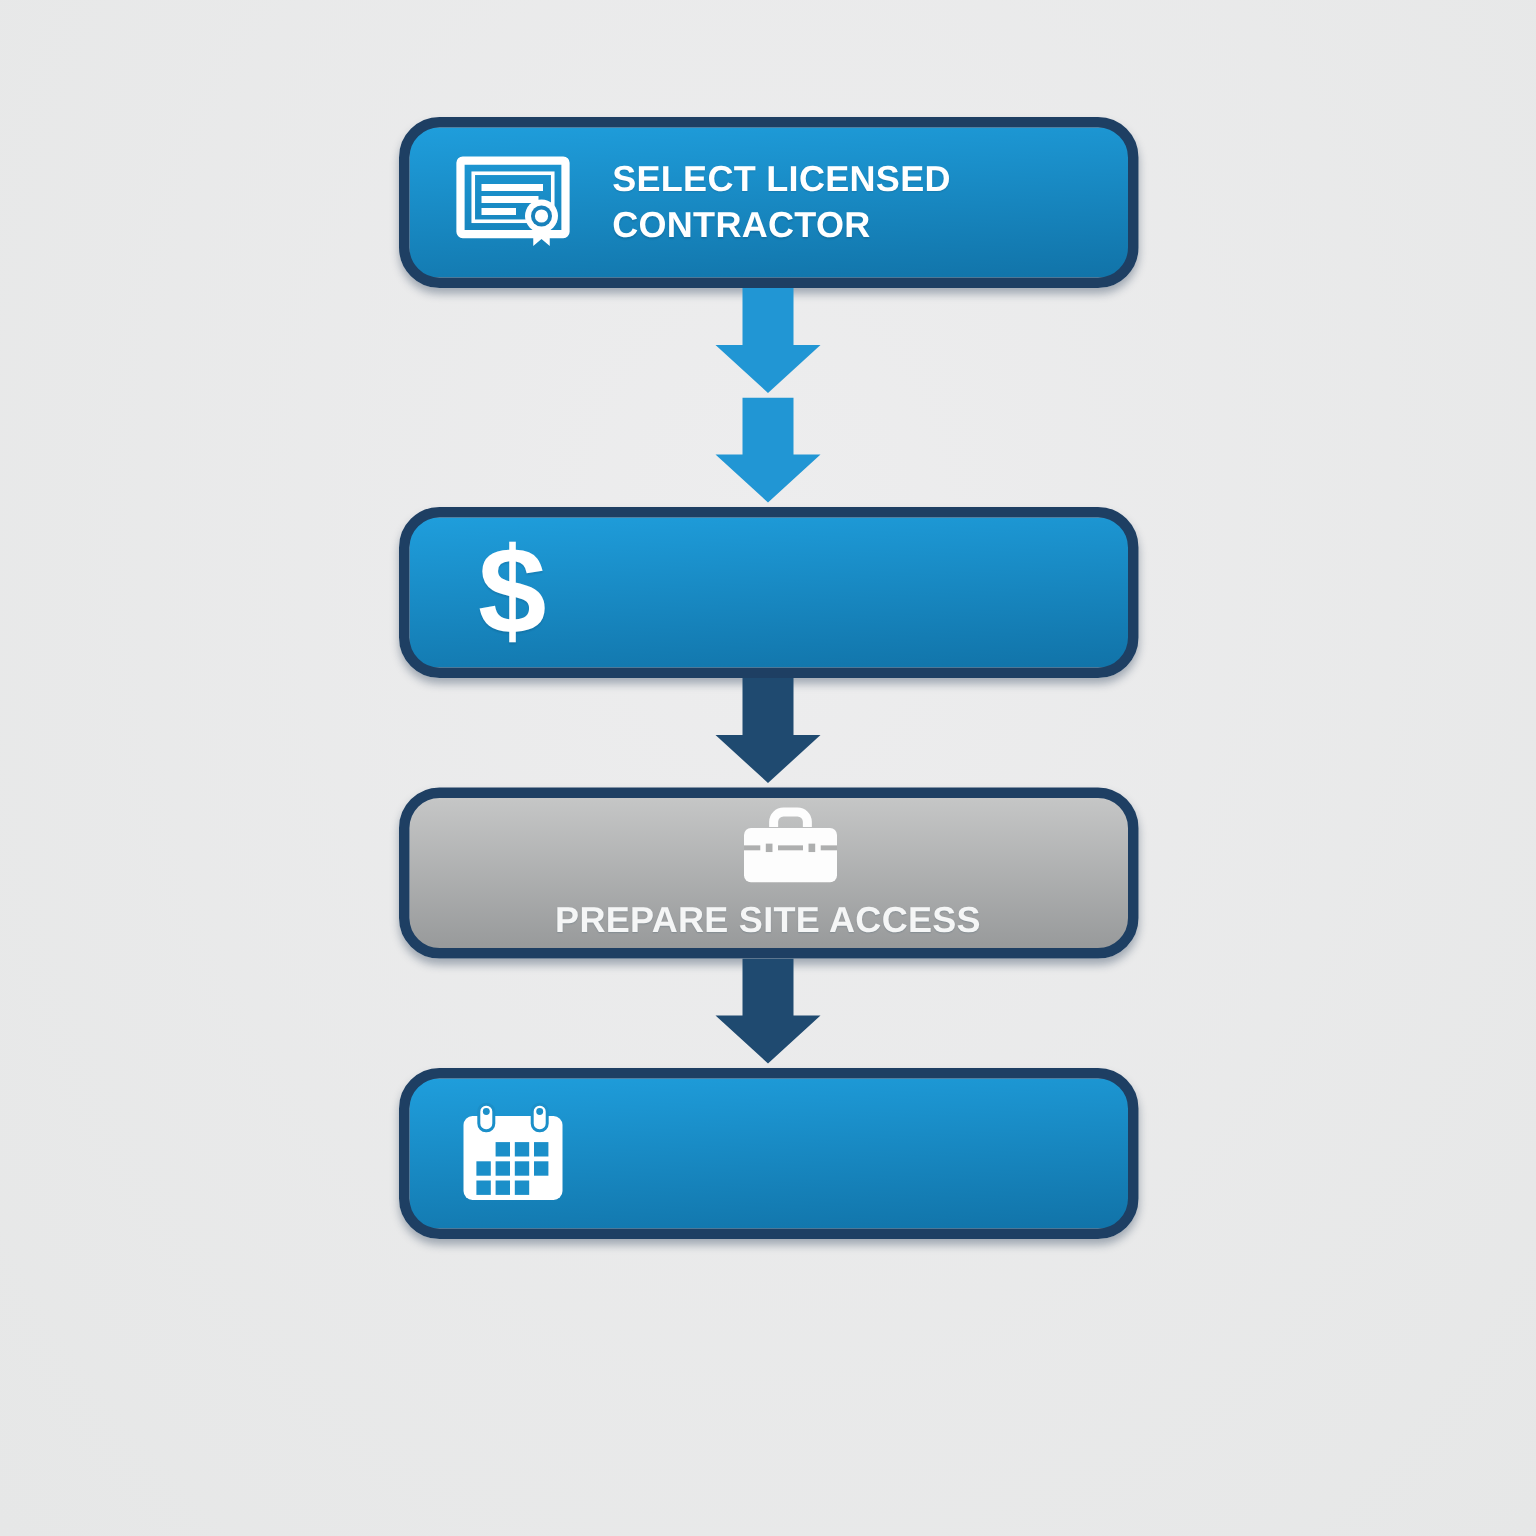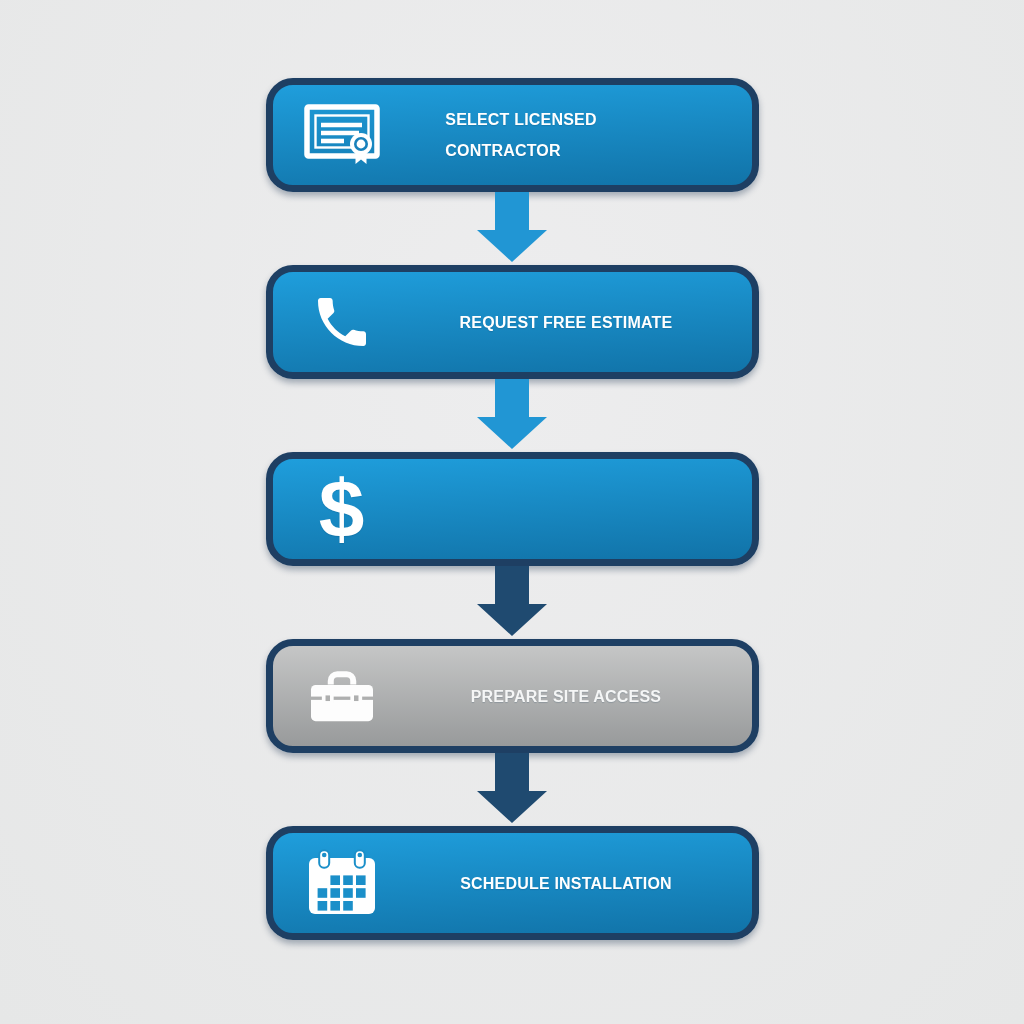--- a/index.html
+++ b/index.html
@@ -19,33 +19,33 @@
   .step{
     box-sizing:border-box;
     width:493px;height:114px;
     border:7px solid var(--border-navy,#1e3f63);
     border-radius:27px;
     display:flex;align-items:center;
     box-shadow:0 4px 6px rgba(25,49,77,0.35);
     flex:none;
   }
   .step.blue{background:linear-gradient(177deg, var(--box-blue-top,#1f9edc) 0%, var(--box-blue-bottom,#1173a8) 100%);}
-  .step.gray{background:linear-gradient(180deg, var(--box-gray-top,#c5c6c6) 0%, var(--box-gray-bottom,#989a9b) 100%);}
+  .step.gray{background:linear-gradient(180deg, var(--box-gray-top,#c5c6c6) 0%, var(--box-gray-bottom,#989a9b) 100%);flex-direction:column;}
   .icon-wrap{
     width:78px;margin-left:30px;flex:none;
     display:flex;align-items:center;justify-content:center;
   }
   .label-wrap{
     flex:1;display:flex;align-items:center;justify-content:center;
     min-width:0;
   }
   .label{
     color:#ffffff;
     font-weight:bold;
-    font-size:16px;
+    font-size:24px;
     line-height:31px;
     letter-spacing:0.2px;
     white-space:nowrap;
     text-shadow:0 1px 1px rgba(10,50,80,0.18);
   }
   .gray .label{color:#f5f6f6;}
   .label.two-line{
     white-space:pre-line;
     text-align:left;
     margin-right:90px;
@@ -86,30 +86,20 @@
 CONTRACTOR</span>
     </div>
   </div>
 
   <div class="arrow blue">
     <svg width="72" height="72" viewBox="0 0 72 72">
       <path class="arrow-shape" d="M19 0 h34 v38 h18 L36 70 L1 38 h18 z"></path>
     </svg>
   </div>
 
-  <div class="step blue">
-    <div class="icon-wrap">
-      <svg width="64" height="64" viewBox="0 0 24 24">
-        <path fill="#fff" d="M6.62 10.79c1.44 2.83 3.76 5.14 6.59 6.59l2.2-2.21c.27-.27.67-.36 1.02-.24 1.12.37 2.33.57 3.57.57.55 0 1 .45 1 1V20c0 .55-.45 1-1 1-9.39 0-17-7.61-17-17 0-.55.45-1 1-1h3.5c.55 0 1 .45 1 1 0 1.25.2 2.45.57 3.57.11.35.03.74-.25 1.02l-2.2 2.2z"></path>
-      </svg>
-    </div>
-    <div class="label-wrap">
-      <span class="label">REQUEST FREE ESTIMATE</span>
-    </div>
-  </div>
 
   <div class="arrow blue">
     <svg width="72" height="72" viewBox="0 0 72 72">
       <path class="arrow-shape" d="M19 0 h34 v38 h18 L36 70 L1 38 h18 z"></path>
     </svg>
   </div>
 
   <div class="step blue">
     <div class="icon-wrap">
       <span class="dollar">$</span>
@@ -158,18 +148,15 @@
         <rect x="25.0" y="13.2" width="4.8" height="4.8" fill="#1b8fc9"></rect>
         <rect x="5.8" y="19.6" width="4.8" height="4.8" fill="#1b8fc9"></rect>
         <rect x="12.2" y="19.6" width="4.8" height="4.8" fill="#1b8fc9"></rect>
         <rect x="18.6" y="19.6" width="4.8" height="4.8" fill="#1b8fc9"></rect>
         <rect x="25.0" y="19.6" width="4.8" height="4.8" fill="#1b8fc9"></rect>
         <rect x="5.8" y="26.0" width="4.8" height="4.8" fill="#1b8fc9"></rect>
         <rect x="12.2" y="26.0" width="4.8" height="4.8" fill="#1b8fc9"></rect>
         <rect x="18.6" y="26.0" width="4.8" height="4.8" fill="#1b8fc9"></rect>
       </svg>
     </div>
-    <div class="label-wrap">
-      <span class="label">SCHEDULE INSTALLATION</span>
-    </div>
   </div>
 
 </div>
 
 </body></html>

